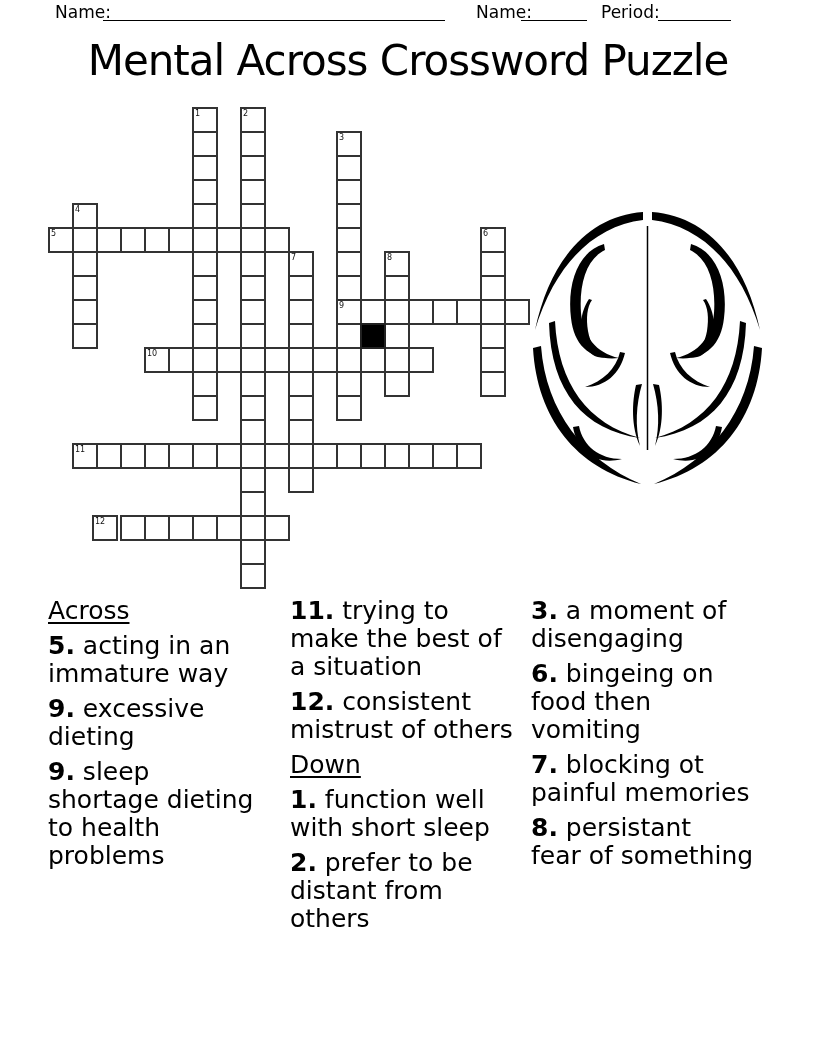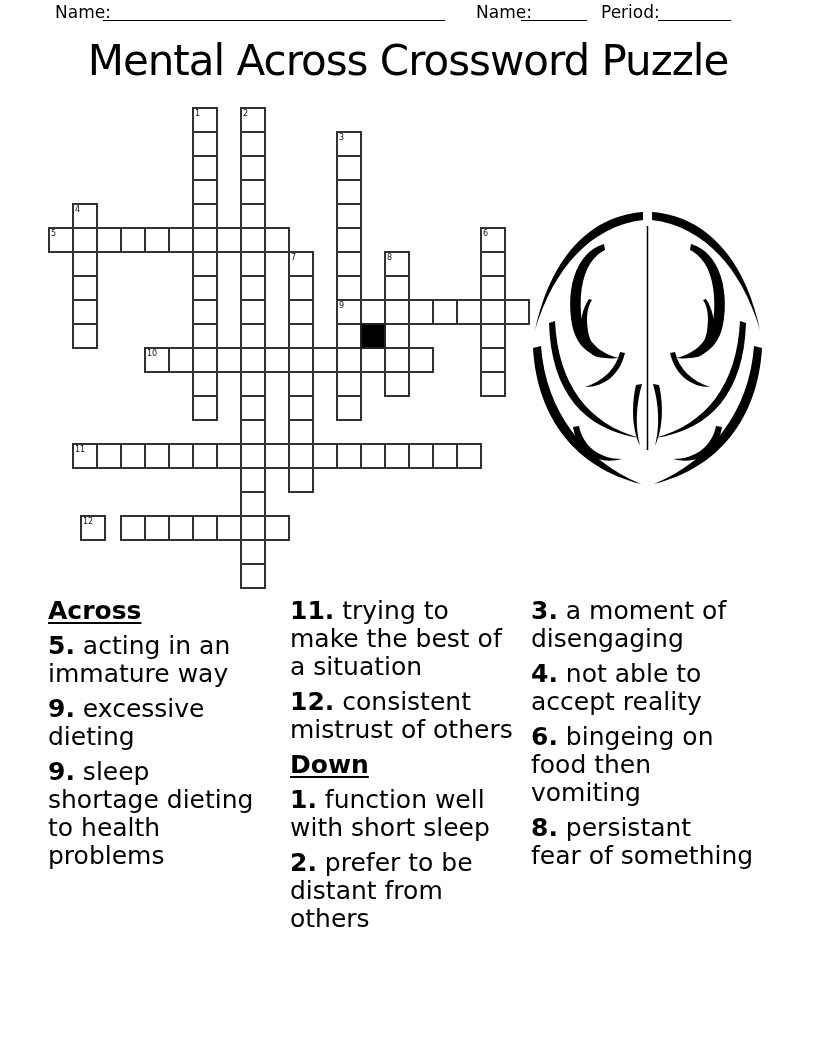--- a/index.html
+++ b/index.html
@@ -57,21 +57,21 @@
   
   .clue-col {
     position:absolute; top:597px;
     font-size:25px; line-height:28px;
   }
   #clue-col-1 { left:48px;  width:230px; }
   #clue-col-2 { left:290px; width:240px; }
   #clue-col-3 { left:531px; width:250px; }
   .clue-heading {
     margin:0 0 7px 0;
-    font-weight:bold;
+    font-weight:normal;
     text-decoration:underline;
     text-underline-offset:3px;
   }
   .clue {
     margin:0 0 7px 0;
     white-space:pre-line;
   }
   .clue b { font-weight:bold; }
 </style>
 </head>
@@ -210,21 +210,21 @@
     <div class="cell" style="left: 192px; top: 443px;"></div>
     <div class="cell" style="left: 216px; top: 443px;"></div>
     <div class="cell" style="left: 264px; top: 443px;"></div>
     <div class="cell" style="left: 312px; top: 443px;"></div>
     <div class="cell" style="left: 336px; top: 443px;"></div>
     <div class="cell" style="left: 360px; top: 443px;"></div>
     <div class="cell" style="left: 384px; top: 443px;"></div>
     <div class="cell" style="left: 408px; top: 443px;"></div>
     <div class="cell" style="left: 432px; top: 443px;"></div>
     <div class="cell" style="left: 456px; top: 443px;"></div>
-    <div class="cell" style="left: 80px; top: 515px;">
+    <div class="cell" style="left: 92px; top: 515px;">
       <span class="cellnum">12</span>
     </div>
     <div class="cell" style="left: 120px; top: 515px;"></div>
     <div class="cell" style="left: 144px; top: 515px;"></div>
     <div class="cell" style="left: 168px; top: 515px;"></div>
     <div class="cell" style="left: 192px; top: 515px;"></div>
     <div class="cell" style="left: 216px; top: 515px;"></div>
     <div class="cell" style="left: 264px; top: 515px;"></div>
     <div class="cell black" style="left: 360px; top: 323px;"></div>
   </div>
@@ -273,20 +273,20 @@
     <p class="clue-heading">Down</p>
     <p class="clue"><b>1.</b><span> function well
 with short sleep</span></p>
     <p class="clue"><b>2.</b><span> prefer to be
 distant from
 others</span></p>
   </div>
 <div class="clue-col" id="clue-col-3">
     <p class="clue"><b>3.</b><span> a moment of
 disengaging</span></p>
-    <p class="clue"><b>4.</b><span> not able to
-accept reality</span></p>
     <p class="clue"><b>6.</b><span> bingeing on
 food then
 vomiting</span></p>
+    <p class="clue"><b>7.</b><span> blocking ot
+painful memories</span></p>
     <p class="clue"><b>8.</b><span> persistant
 fear of something</span></p>
   </div>
 
 </body></html>

